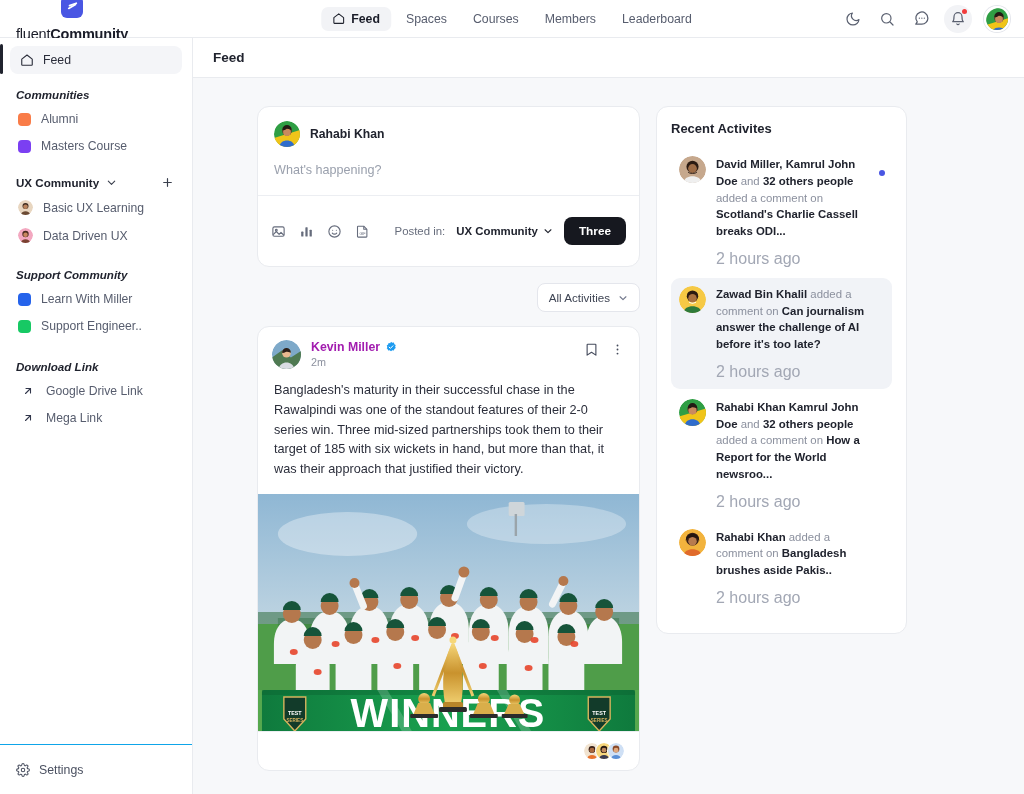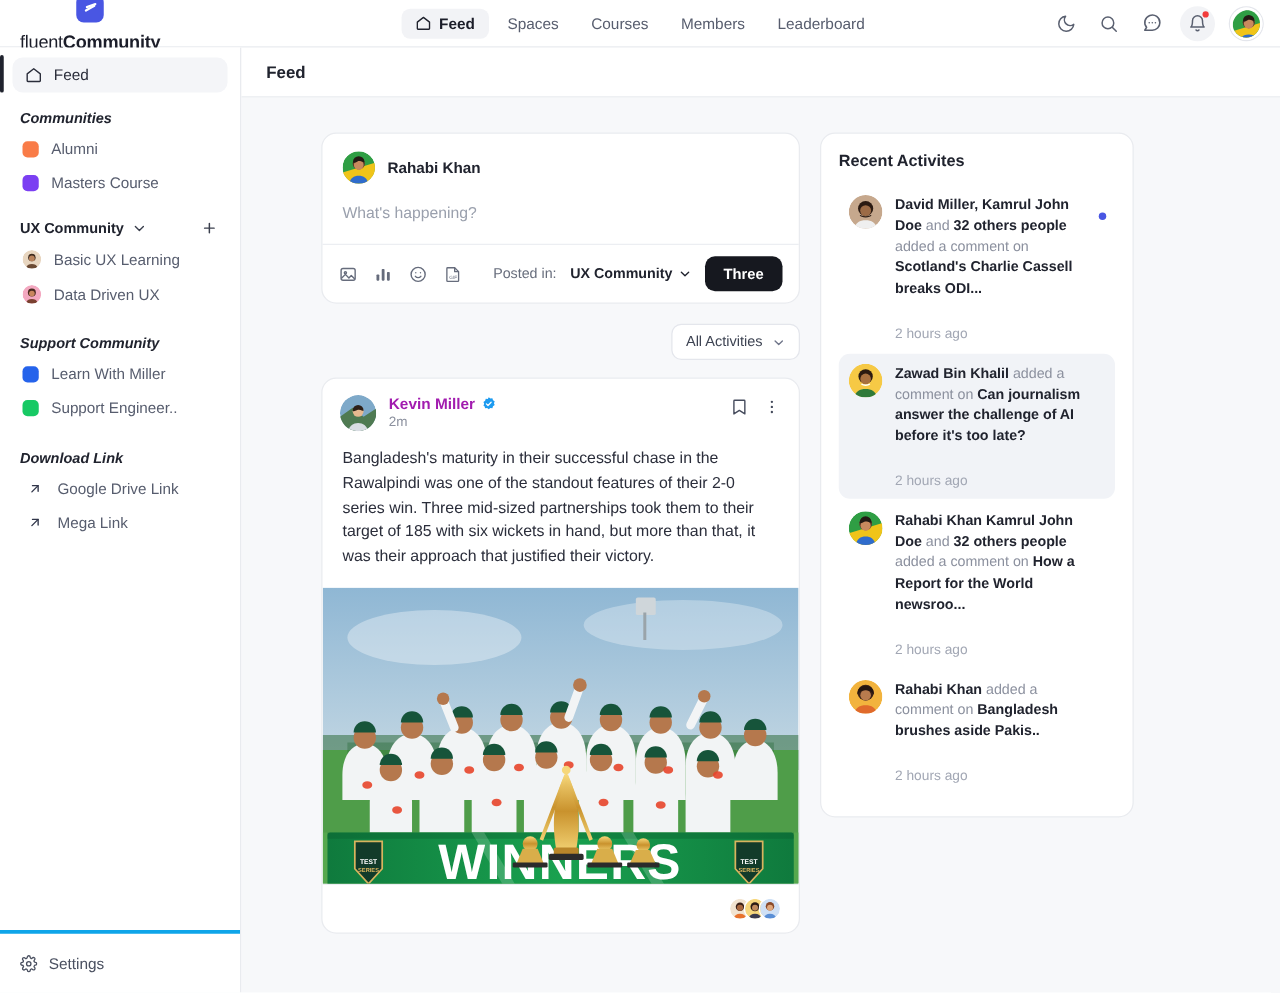--- a/index.html
+++ b/index.html
@@ -93,21 +93,21 @@
     display: flex; align-items: center; gap: 10px;
     padding: 5px 6px 5px 8px; border-radius: 7px;
     font-size: 12.2px; color: #575d6e; cursor: pointer; margin-bottom: 3px;
   }
   .swatch { width: 13px; height: 13px; border-radius: 4px; flex-shrink: 0; }
   .mini-av {
     width: 15px; height: 15px; border-radius: 50%; flex-shrink: 0; overflow: hidden;
   }
   .arrow-ic { width: 14px; flex-shrink:0; display:flex; color:#31364a; }
   .side-foot {
-    border-top: 3px solid #0ea5e9; padding: 12px 16px; height: 50px;
+    border-top: 1px solid #0ea5e9; padding: 12px 16px; height: 50px;
     display: flex; align-items: center;
   }
   .side-foot .item {
     display: flex; align-items: center; gap: 9px;
     font-size: 12.3px; color: #4a5060; cursor: pointer;
   }
 
   
   .main { flex: 1; display: flex; flex-direction: column; min-width: 0; background: #f7f8fa; }
   .main-head {
@@ -128,21 +128,21 @@
   
   .composer { margin-bottom: 16px; }
   .comp-top { padding: 14px 16px 0 16px; }
   .comp-user { display: flex; align-items: center; gap: 10px; }
   .comp-av { width: 26px; height: 26px; border-radius: 50%; overflow: hidden; flex-shrink:0; }
   .comp-name { font-size: 12.2px; font-weight: 700; color: #20232e; }
   .comp-placeholder {
     font-size: 12.6px; color: #9aa0ad; padding: 16px 0 18px 0; cursor: text;
   }
   .comp-bar {
-    border-top: 1px solid #eceef2; padding: 9px 13px;
+    border-top: 1px solid #eceef2; padding: 21px 13px;
     display: flex; align-items: center;
   }
   .comp-tools { display: flex; align-items: center; gap: 13px; }
   .comp-tool { color: #666c7c; display:flex; cursor:pointer; }
   .comp-right { margin-left: auto; display: flex; align-items: center; gap: 11px; }
   .posted-in { font-size: 11.4px; color: #676d7c; }
   .posted-sel {
     display: flex; align-items: center; gap: 5px;
     font-size: 11.4px; font-weight: 700; color: #20232e; cursor: pointer;
   }
@@ -194,21 +194,21 @@
   .acts-title { font-size: 13px; font-weight: 700; color: #20232e; margin-bottom: 12px; }
   .act {
     display: flex; gap: 10px; padding: 8px 8px; border-radius: 9px;
     position: relative; margin-bottom: 2px; cursor: pointer;
   }
   .act.highlight { background: #f1f3f7; }
   .act-av { width: 27px; height: 27px; border-radius: 50%; overflow: hidden; flex-shrink:0; }
   .act-body { flex: 1; min-width: 0; padding-right: 6px; }
   .act-text { font-size: 11.4px; line-height: 1.47; color: #8b909e; }
   .act-text b { color: #20232e; font-weight: 700; }
-  .act-time { font-size: 11px; color: #a2a7b4; margin-top: 21px; }
+  .act-time { font-size: 16px; color: #a2a7b4; margin-top: 10px; }
   .act-dot {
     position: absolute; right: 7px; top: 22px; width: 6px; height: 6px;
     border-radius: 50%; background: #4956e3;
   }
   svg { display: block; }
 </style>
 </head>
 <body>
 
 <div class="app">

